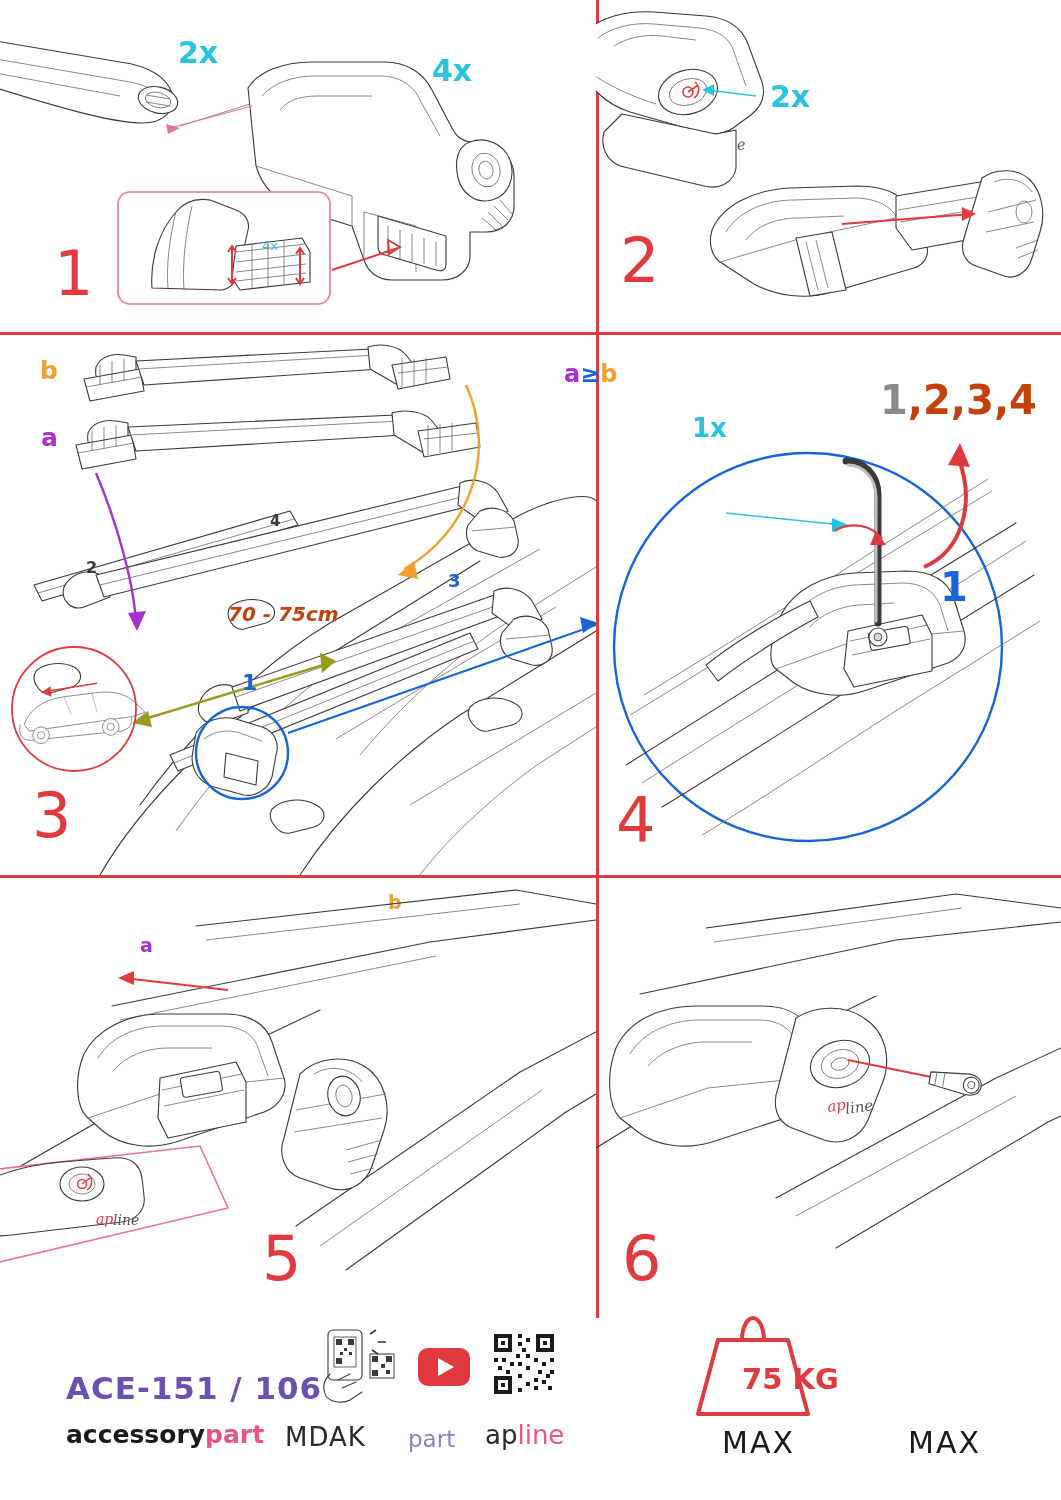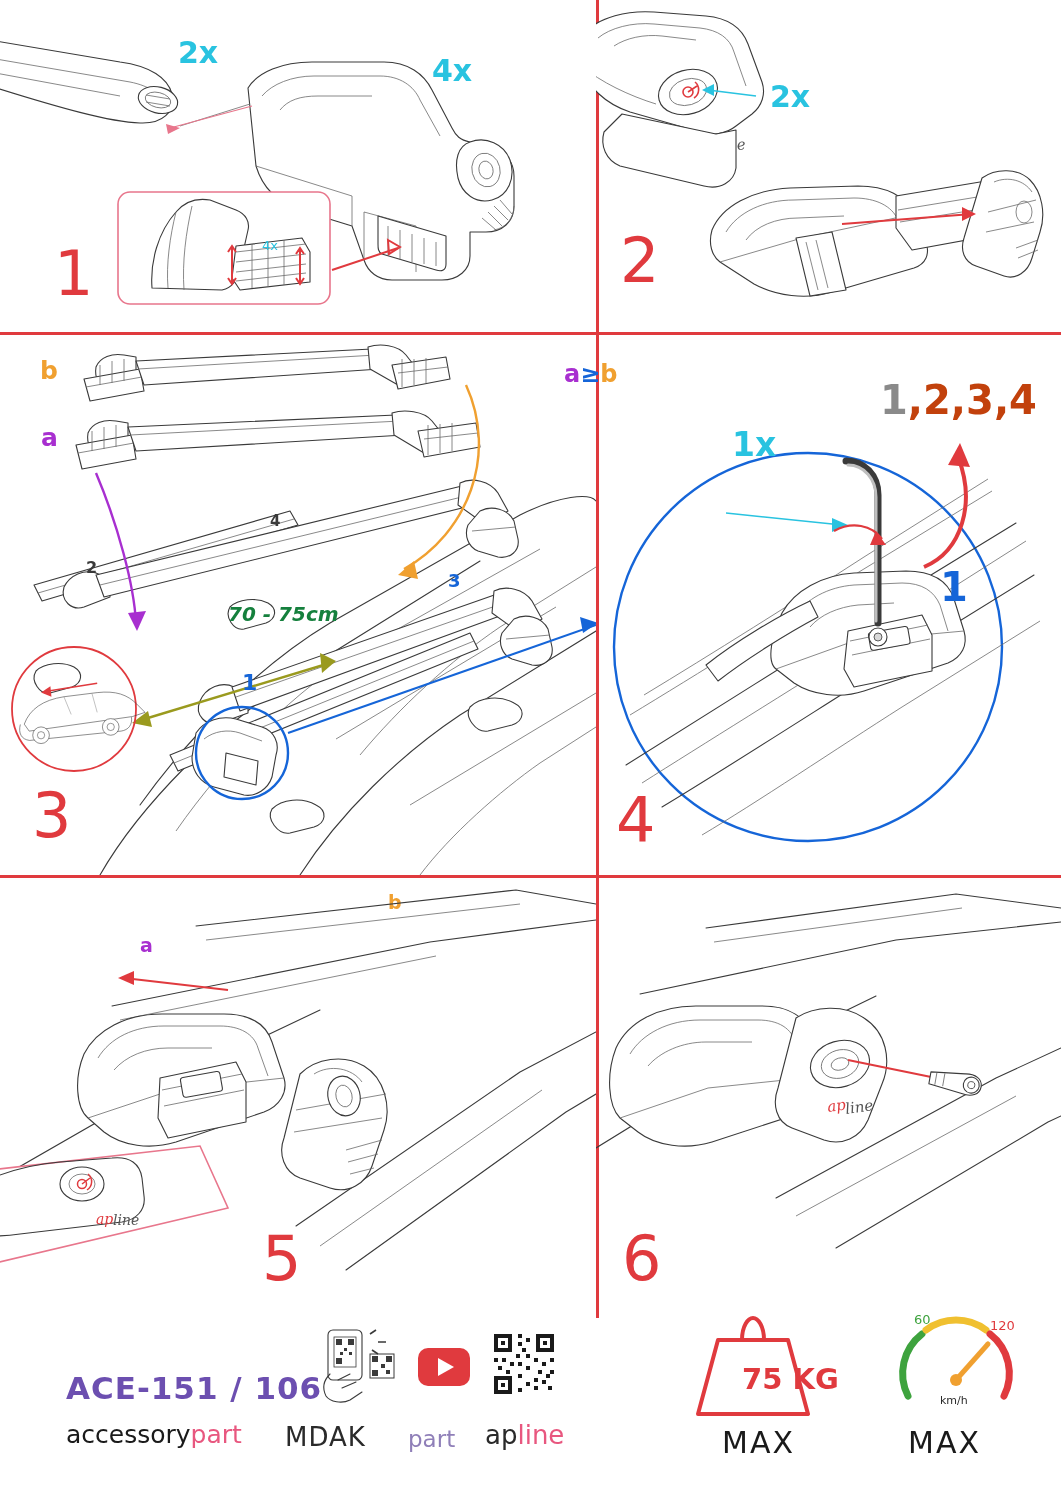--- a/index.html
+++ b/index.html
@@ -277,21 +277,21 @@
         <circle cx="186" cy="96" r="7" fill="#fff" stroke="#3a3a3a" stroke-width="1"></circle>
         <path style="stroke:#e03a3e;stroke-width:3;fill:none;" d="M60,28 L160,12"></path>
         <path style="fill:#e03a3e;" d="M70,18 L52,30 L72,38 Z"></path>
       </g>
     </svg>
   </div>
   <div class="lbl" style="top:358px;left:40px;font-size:25px;font-weight:700;color:#f0a030;">b</div>
   <div class="lbl" style="top:425px;left:41px;font-size:25px;font-weight:700;color:#a82fd0;">a</div>
   <div class="lbl" style="top:936px;left:140px;font-size:19px;font-weight:700;color:#a82fd0;">a</div>
   <div class="lbl" style="top:893px;left:388px;font-size:19px;font-weight:700;color:#f0a030;">b</div>
-  <div class="lbl" style="top:604px;left:228px;font-size:20px;font-weight:700;font-style:italic;color:#15803d;">70 - 75cm</div>
+  <div class="lbl" style="top:604px;left:228px;font-size:20px;font-weight:700;font-style:italic;color:#c2410c;">70 - 75cm</div>
   <div class="lbl" style="top:672px;left:242px;font-size:22px;font-weight:600;color:#1565d8;">1</div>
   <div class="lbl" style="top:560px;left:86px;font-size:16px;font-weight:700;color:#3a3a3a;">2</div>
   <div class="lbl" style="top:572px;left:448px;font-size:18px;font-weight:700;color:#1565d8;">3</div>
   <div class="lbl" style="top:514px;left:270px;font-size:15px;font-weight:700;color:#3a3a3a;">4</div>
   <div class="step-num" style="top:785px;left:32px;">3</div>
 
   <div class="art" style="top:335px;left:596px;width:465px;height:540px;">
     <svg width="465" height="540" viewBox="0 0 465 540">
 
       <circle class="circ-blue" cx="212" cy="312" r="194"></circle>
@@ -330,21 +330,21 @@
       <path style="stroke:#e03a3e;stroke-width:2.2;fill:none;" d="M238,196 C256,186 276,190 286,204"></path>
       <path style="fill:#e03a3e;" d="M280,196 L290,210 L274,210 Z"></path>
     </svg>
   </div>
   <div class="lbl" style="top:362px;left:564px;font-size:24px;font-weight:700;">
     <span style="color:#a82fd0;">a</span><span style="color:#1565d8;">≥</span><span style="color:#f0a030;">b</span>
   </div>
   <div class="lbl" style="top:380px;left:880px;font-size:40px;font-weight:600;">
     <span style="color:#8a8a8a;">1</span><span style="color:#c2410c;">,2,3,4</span>
   </div>
-  <div class="callout" style="top:428px;left:692px;font-size:33px;margin-left:40px;">1x</div>
+  <div class="callout" style="top:415px;left:692px;font-size:26px;">1x</div>
   <div class="lbl" style="top:567px;left:940px;font-size:40px;font-weight:600;color:#1565d8;">1</div>
   <div class="step-num" style="top:790px;left:616px;">4</div>
 
   <div class="art" style="top:878px;left:0;width:596px;height:440px;">
     <svg width="596" height="440" viewBox="0 0 596 440">
 
       <path class="ln" d="M196,48 L516,12 L596,26"></path>
       <path class="ln-thin" d="M206,62 L520,26"></path>
       <path class="ln" d="M112,128 L430,64 L596,42"></path>
       <path class="ln-thin" d="M120,142 L436,78"></path>
@@ -418,21 +418,21 @@
         <path class="ln-w" d="M0,6 L34,2 C44,0 52,4 52,12 C52,20 44,24 34,22 L0,18 Z"></path>
         <circle class="ln-w" cx="42" cy="12" r="8"></circle>
         <circle cx="42" cy="12" r="3.5" fill="#fff" stroke="#3a3a3a" stroke-width="0.8"></circle>
         <path class="ln-thin" d="M6,6 L6,18 M14,5 L14,18"></path>
       </g>
     </svg>
   </div>
   <div class="step-num" style="top:1228px;left:622px;">6</div>
 
   <div class="footer-brand" style="top:1370px;left:66px;font-size:31px;font-weight:600;color:#6c4fb0;letter-spacing:1px;">ACE-151 / 106</div>
-  <div class="footer-brand" style="top:1420px;left:66px;font-size:25px;font-weight:400;">
+  <div class="footer-brand" style="top:1420px;left:66px;font-size:25px;font-weight:700;">
     <span style="color:#1a1a1a;">accessory</span><span style="color:#e8577f;">part</span>
   </div>
 
   <div class="art" style="top:1328px;left:318px;width:86px;height:76px;">
     <svg width="86" height="76" viewBox="0 0 86 76">
       <rect class="ln-w" x="10" y="2" width="34" height="50" rx="5"></rect>
       <rect x="16" y="9" width="22" height="30" fill="#ffffff" stroke="#3a3a3a" stroke-width="0.8"></rect>
       <g fill="#3a3a3a">
         <rect x="18" y="11" width="6" height="6"></rect>
           <rect x="30" y="11" width="6" height="6"></rect>
@@ -519,27 +519,15 @@
 
   <div class="art" style="top:1310px;left:690px;width:126px;height:110px;">
     <svg width="126" height="110" viewBox="0 0 126 110">
       <path d="M28,30 L98,30 L118,104 L8,104 Z" fill="#ffffff" stroke="#e03a3e" stroke-width="4" stroke-linejoin="round"></path>
       <path d="M52,30 C52,16 58,8 63,8 C68,8 74,16 74,30" fill="none" stroke="#e03a3e" stroke-width="4"></path>
     </svg>
   </div>
   <div class="lbl" style="top:1365px;left:742px;font-size:29px;font-weight:700;color:#e03a3e;">75 KG</div>
   <div class="lbl" style="top:1428px;left:722px;font-size:30px;color:#1a1a1a;letter-spacing:2px;">MAX</div>
 
-  <div class="art" style="top:1300px;left:892px;width:128px;height:122px;">
-    <svg width="128" height="122" viewBox="0 0 128 122">
-      <path d="M16,96 A50,50 0 0,1 30,34" fill="none" stroke="#3ea33e" stroke-width="7" stroke-linecap="round"></path>
-      <path d="M34,30 A50,50 0 0,1 94,30" fill="none" stroke="#f0c030" stroke-width="7" stroke-linecap="round"></path>
-      <path d="M98,34 A50,50 0 0,1 112,96" fill="none" stroke="#e03a3e" stroke-width="7" stroke-linecap="round"></path>
-      <line x1="64" y1="80" x2="96" y2="44" stroke="#f0a030" stroke-width="5" stroke-linecap="round"></line>
-      <circle cx="64" cy="80" r="6" fill="#f0a030"></circle>
-      <text x="22" y="24" fill="#3ea33e" font-size="13" font-family="DejaVu Sans">60</text>
-      <text x="98" y="30" fill="#e03a3e" font-size="13" font-family="DejaVu Sans">120</text>
-      <text x="48" y="104" fill="#2a2a2a" font-size="11" font-family="DejaVu Sans">km/h</text>
-    </svg>
-  </div>
   <div class="lbl" style="top:1428px;left:908px;font-size:30px;color:#1a1a1a;letter-spacing:2px;">MAX</div>
 
 </div>
 
 </body></html>

